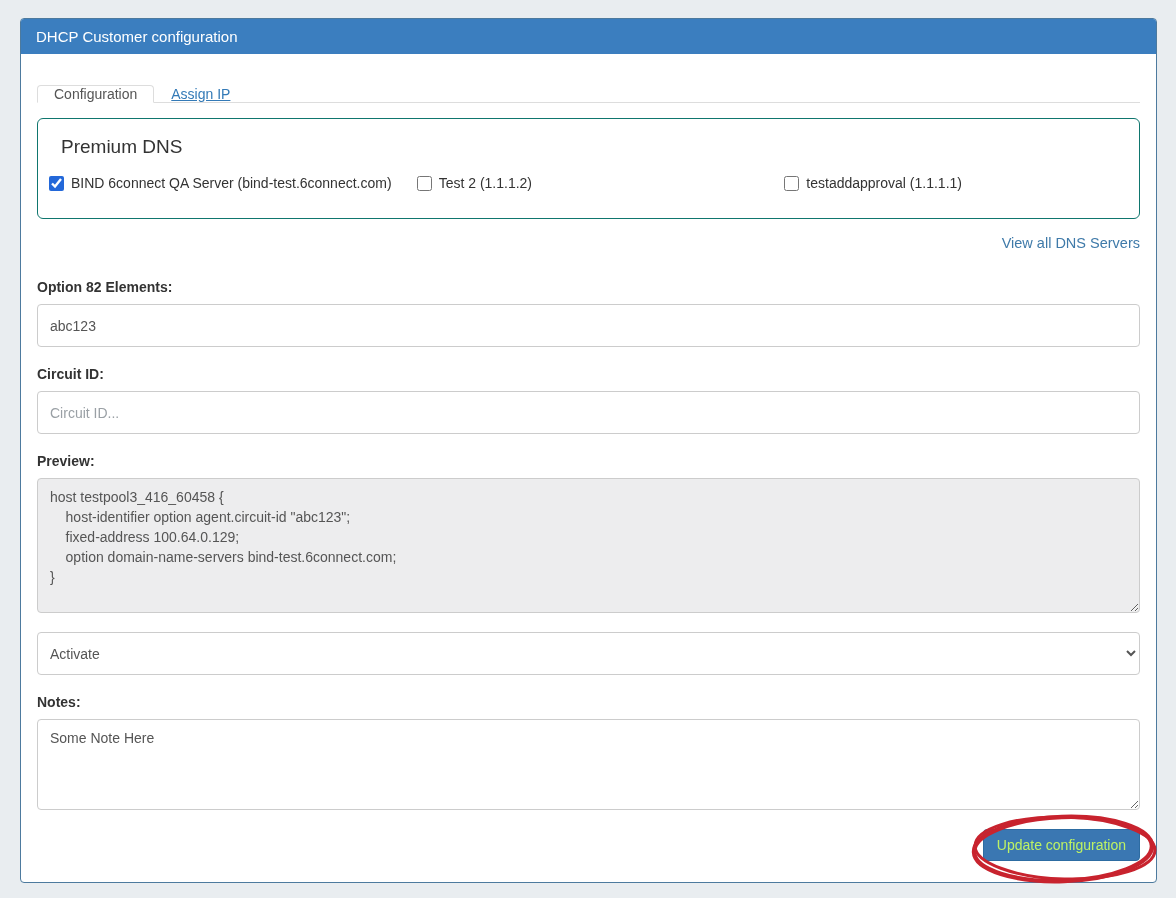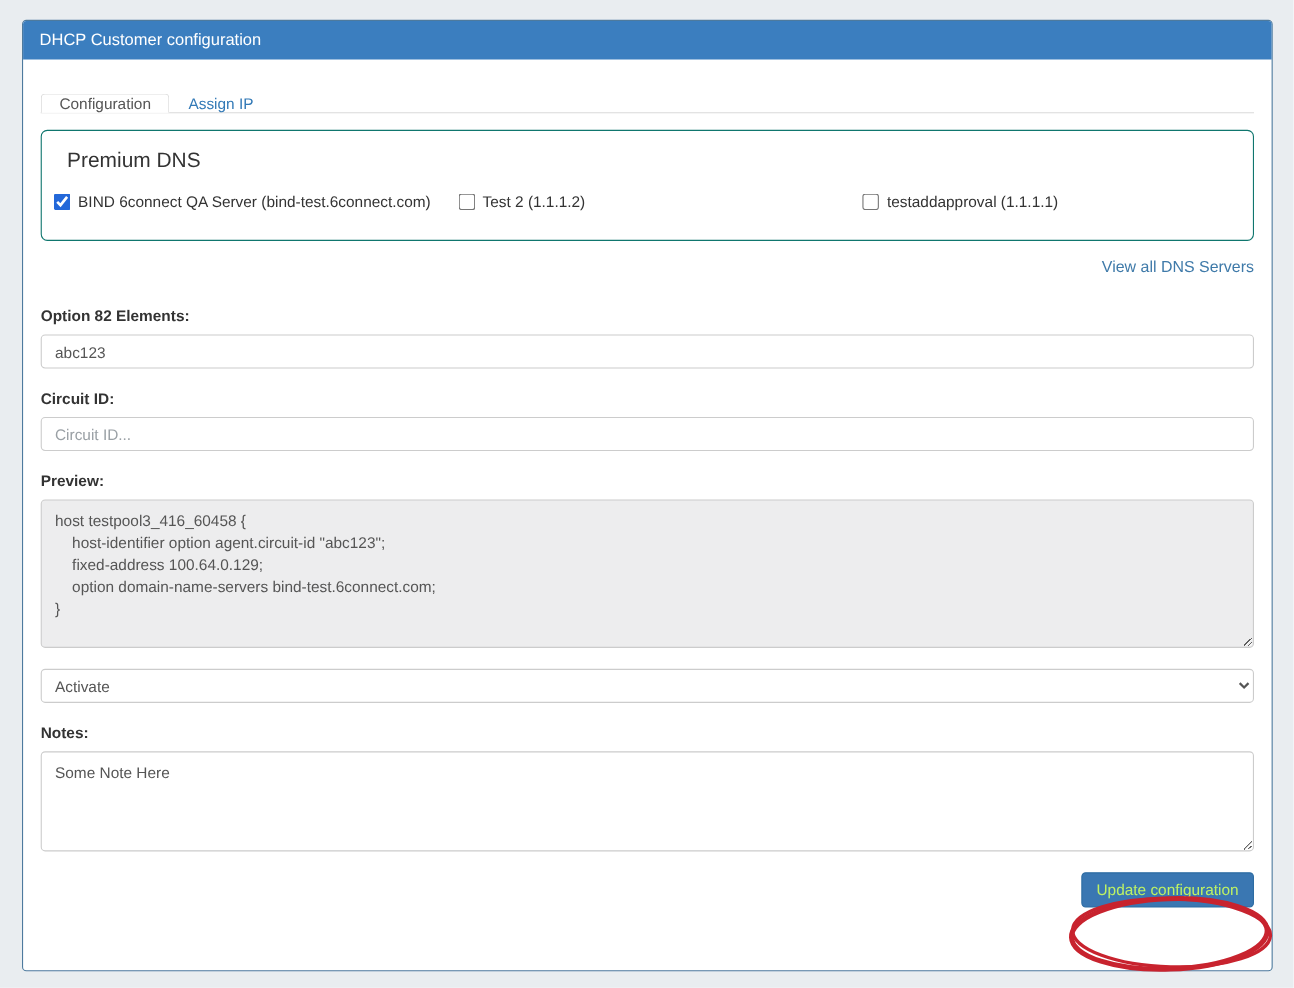--- a/index.html
+++ b/index.html
@@ -46,21 +46,21 @@
     cursor: pointer;
     margin-bottom: -1px;
   }
   .nav-tabs .tab.active {
     color: #555;
     background: #fff;
     border: 1px solid #ddd;
     border-bottom-color: #fff;
     border-radius: 4px 4px 0 0;
   }
-  .nav-tabs .tab.inactive { color: #337ab7; border: 1px solid transparent; }
+  .nav-tabs .tab.inactive { color: #337ab7; border: 1px solid transparent; text-decoration: underline; }
 
   
   .dns-box {
     margin-top: 15px;
     border: 1px solid #0f766e;
     border-radius: 6px;
     padding: 14px 11px 27px 11px;
   }
   .dns-title {
     font-size: 19px;
@@ -99,21 +99,21 @@
   .form-group > label {
     display: block;
     font-weight: bold;
     font-size: 14px;
     color: #333;
     margin-bottom: 9px;
   }
   .form-control {
     display: block;
     width: 100%;
-    height: 31px;
+    height: 43px;
     padding: 5px 12px;
     font-family: "Liberation Sans", sans-serif;
     font-size: 14px;
     color: #555;
     background: #fff;
     border: 1px solid #ccc;
     border-radius: 4px;
   }
   .form-control::placeholder { color: #9aa0a5; opacity: 1; }
   textarea.form-control { height: 91px; line-height: 20px; padding-top: 8px; resize: both; }

